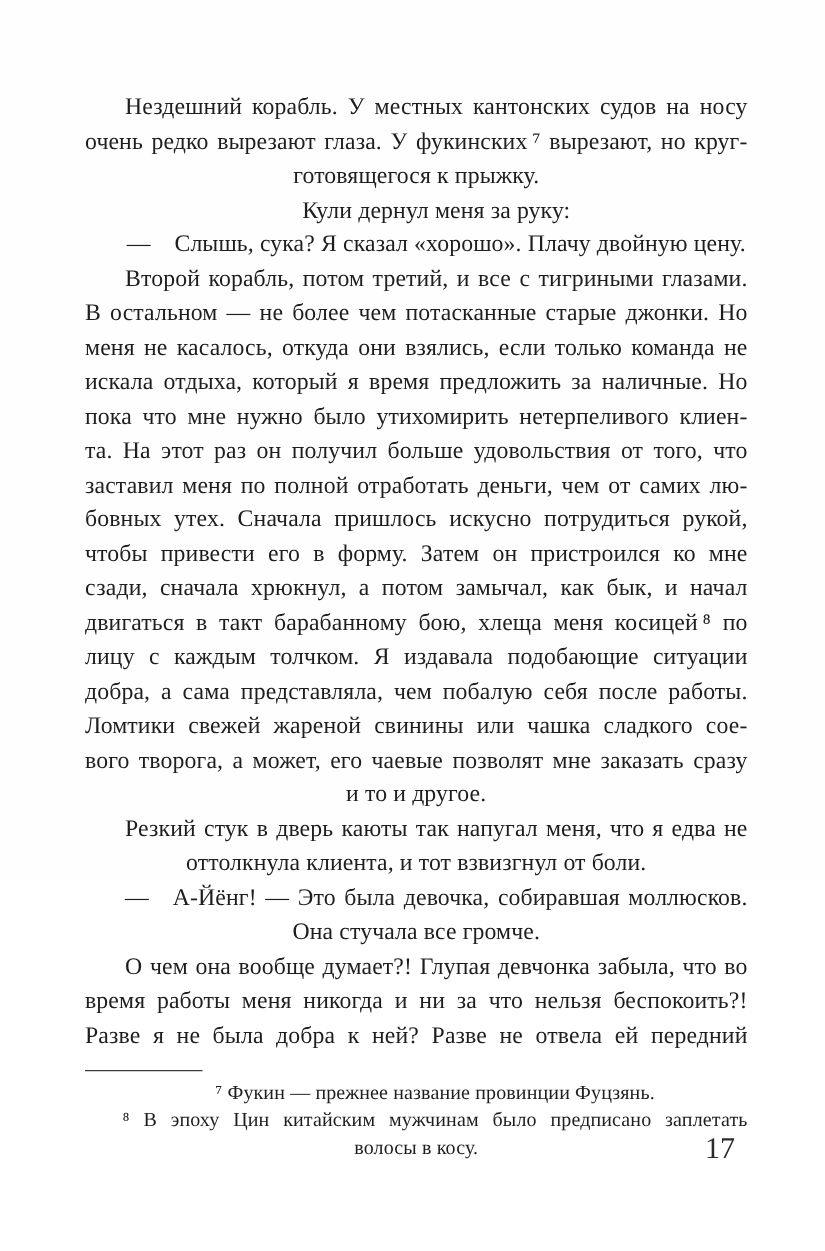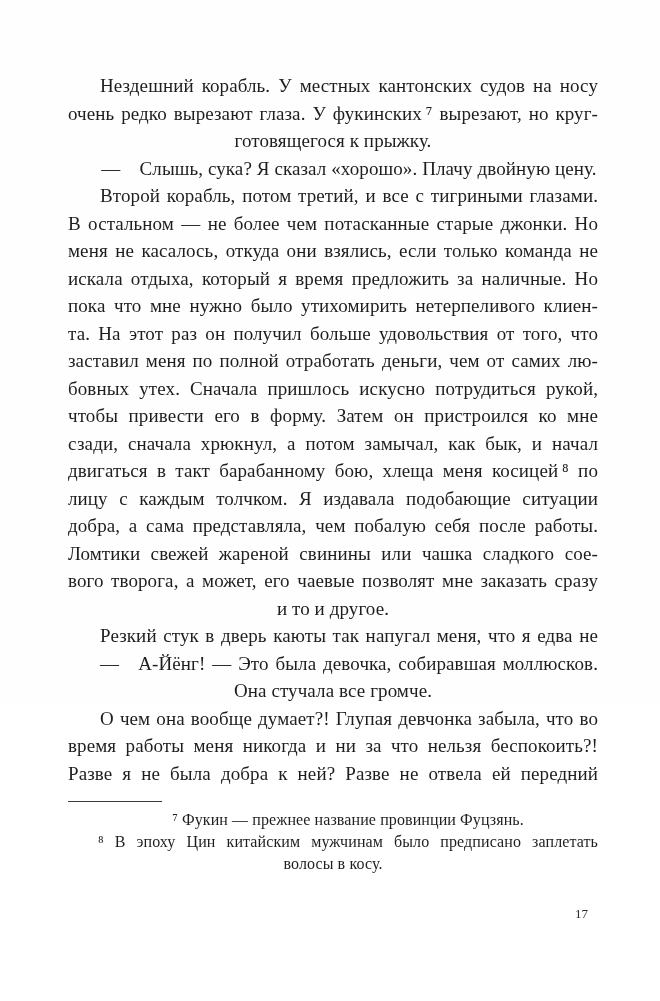--- a/index.html
+++ b/index.html
@@ -53,33 +53,36 @@
     line-height: 22px;
     letter-spacing: 0.1px;
   }
   .footnotes .ind {
     text-indent: 30px;
   }
   .page-number {
     position: absolute;
     top: 906px;
     right: 72px;
-    font-size: 13px;
+    font-size: 24px;
     color: #2b2b2b;
   }
 </style>
 </head>
 <body>
 
 <div class="page">
   <div class="body-text" id="body-text">
       <div>
         <div class="line jl ind">Нездешний корабль. У местных кантонских судов на носу</div>
         <div class="line jl">очень редко вырезают глаза. У фукинских ⁷ вырезают, но круг-</div>
         <div class="line">готовящегося к прыжку.</div>
+      </div>
+      <div>
+        <div class="line ind">Кули дернул меня за руку:</div>
       </div>
       <div>
         <div class="line ind">— Слышь, сука? Я сказал «хорошо». Плачу двойную цену.</div>
       </div>
       <div>
         <div class="line jl ind">Второй корабль, потом третий, и все с тигриными глазами.</div>
         <div class="line jl">В остальном — не более чем потасканные старые джонки. Но</div>
         <div class="line jl">меня не касалось, откуда они взялись, если только команда не</div>
         <div class="line jl">искала отдыха, который я время предложить за наличные. Но</div>
         <div class="line jl">пока что мне нужно было утихомирить нетерпеливого клиен-</div>
@@ -90,20 +93,21 @@
         <div class="line jl">сзади, сначала хрюкнул, а потом замычал, как бык, и начал</div>
         <div class="line jl">двигаться в такт барабанному бою, хлеща меня косицей ⁸ по</div>
         <div class="line jl">лицу с каждым толчком. Я издавала подобающие ситуации</div>
         <div class="line jl">добра, а сама представляла, чем побалую себя после работы.</div>
         <div class="line jl">Ломтики свежей жареной свинины или чашка сладкого сое-</div>
         <div class="line jl">вого творога, а может, его чаевые позволят мне заказать сразу</div>
         <div class="line">и то и другое.</div>
       </div>
       <div>
         <div class="line jl ind">Резкий стук в дверь каюты так напугал меня, что я едва не</div>
+        <div class="line">оттолкнула клиента, и тот взвизгнул от боли.</div>
       </div>
       <div>
         <div class="line jl ind">— А-Йёнг! — Это была девочка, собиравшая моллюсков.</div>
         <div class="line">Она стучала все громче.</div>
       </div>
       <div>
         <div class="line jl ind">О чем она вообще думает?! Глупая девчонка забыла, что во</div>
         <div class="line jl">время работы меня никогда и ни за что нельзя беспокоить?!</div>
         <div class="line jl">Разве я не была добра к ней? Разве не отвела ей передний</div>
       </div>

